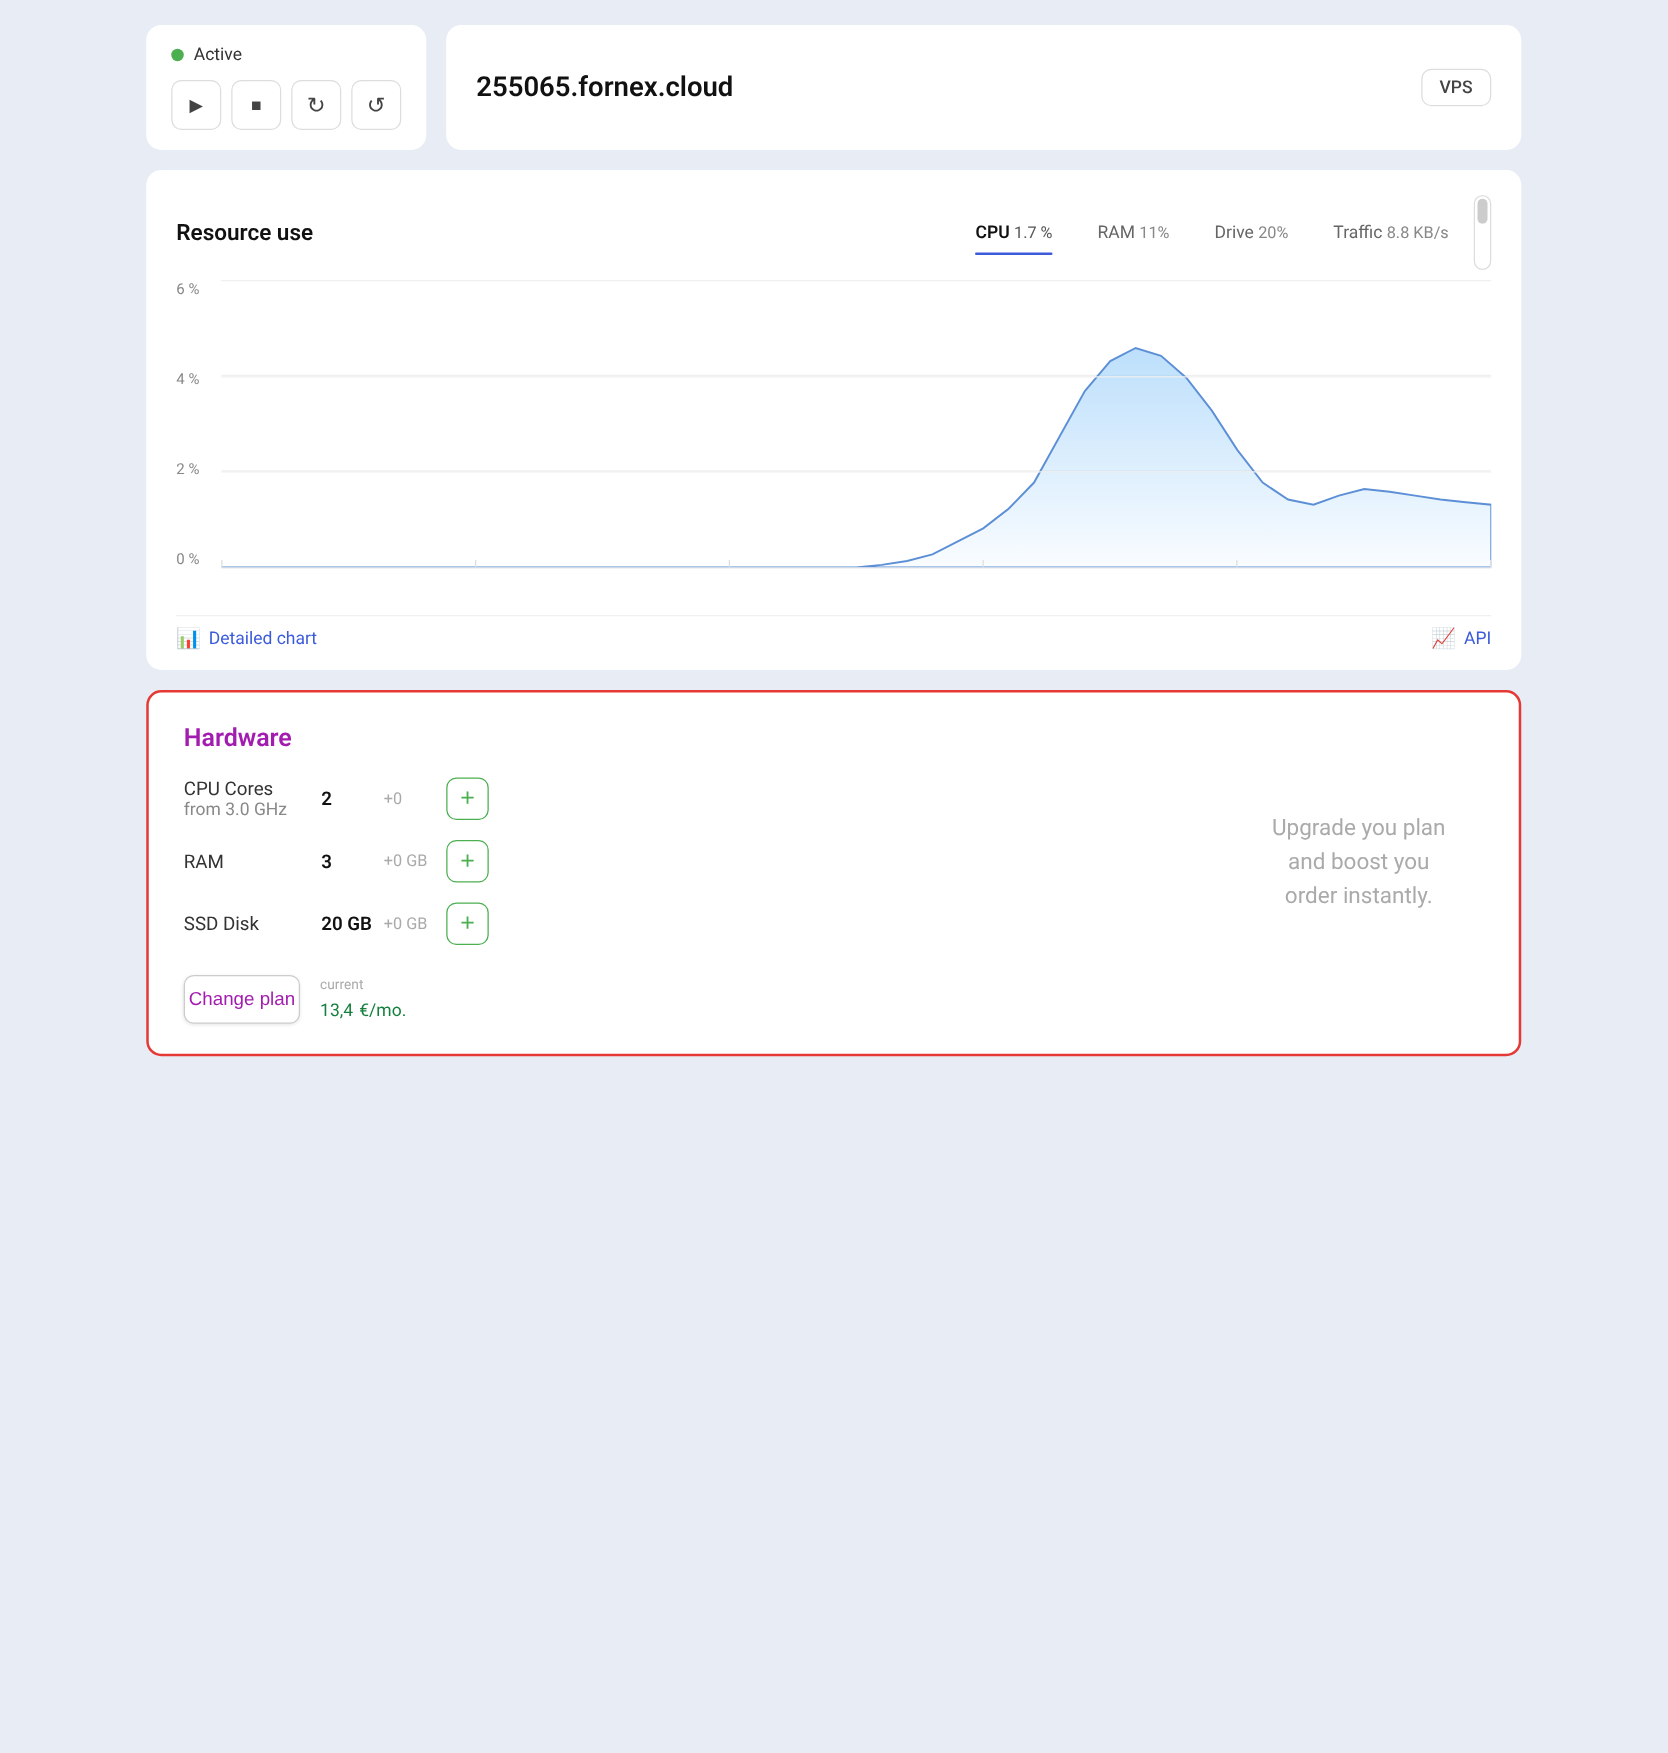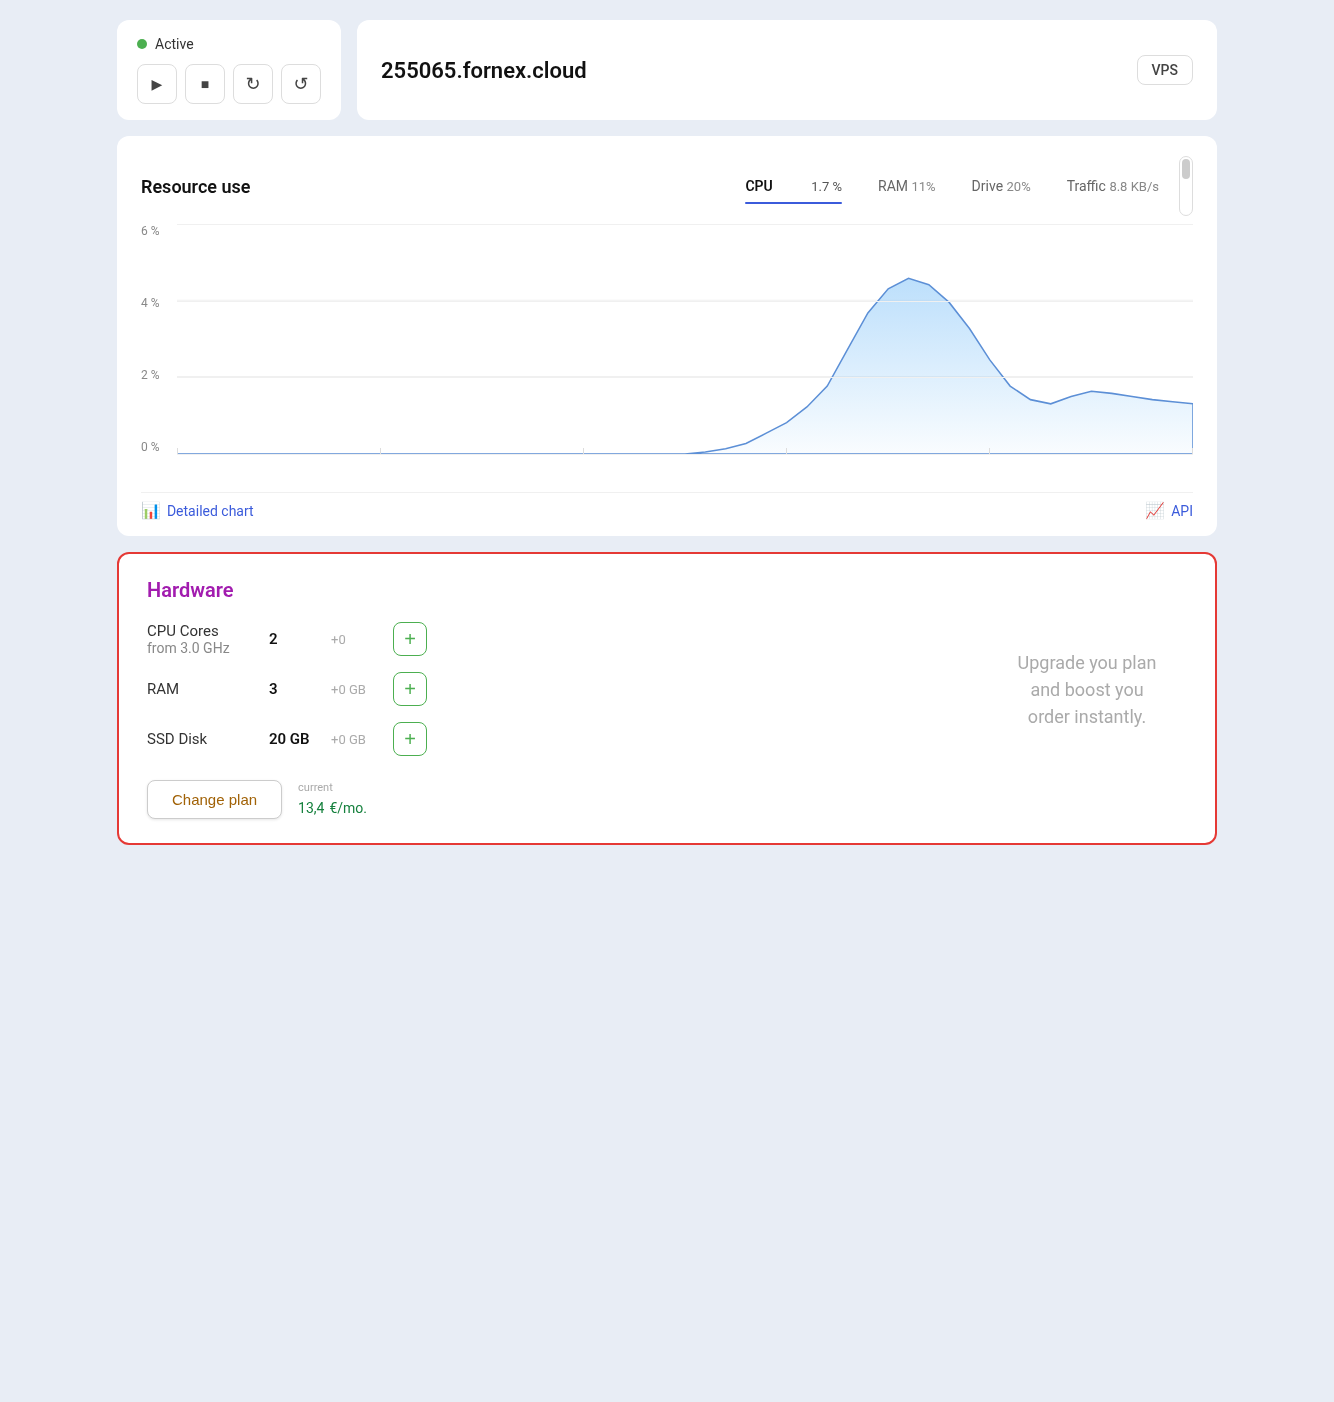--- a/index.html
+++ b/index.html
@@ -168,21 +168,21 @@
       right: 16px;
       height: 2px;
       background: #3b5bdb;
       border-radius: 2px;
     }
     .resource-tab .tab-value {
       font-weight: 400;
       color: #888;
       font-size: 13px;
     }
-    .resource-tab.active .tab-value { color: #555; margin-left: 35px; }
+    .resource-tab.active .tab-value { color: #555; }
     .scrollbar-placeholder {
       width: 14px;
       height: 60px;
       border: 1.5px solid #ddd;
       border-radius: 8px;
       display: flex;
       align-items: flex-start;
       justify-content: center;
       padding: 2px;
     }
@@ -245,21 +245,20 @@
       border-radius: 12px;
       padding: 24px 28px;
       border: 2px solid #e53935;
     }
     .hardware-title { font-size: 20px; font-weight: 600; color: #a21caf; margin-bottom: 20px; }
     .hardware-body { display: flex; gap: 40px; }
     .hardware-specs { flex: 1; display: flex; flex-direction: column; gap: 16px; }
     .spec-row {
       display: flex;
       align-items: center;
-      gap: 12px;
     }
     .spec-label { font-size: 15px; color: #333; width: 110px; }
     .spec-sub { font-size: 14px; color: #888; }
     .spec-value { font-size: 15px; font-weight: 600; color: #111; min-width: 50px; }
     .spec-addon { font-size: 13px; color: #aaa; min-width: 50px; }
     .spec-btn {
       width: 34px;
       height: 34px;
       border: 1.5px solid #4caf50;
       border-radius: 8px;
@@ -283,26 +282,26 @@
       line-height: 1.5;
       text-align: center;
     }
     .hardware-footer {
       display: flex;
       align-items: center;
       gap: 16px;
       margin-top: 24px;
     }
     .change-plan-btn {
-      padding: 10px 24px;
+      padding: 10px 3px;
       border: 1.5px solid #ccc;
       border-radius: 8px;
       background: white;
       font-size: 15px;
-      color: #a16207;
+      color: #a21caf;
       cursor: pointer;
       box-shadow: 0 1px 3px rgba(0,0,0,0.1);
     }
     .plan-price {
       display: flex;
       flex-direction: column;
     }
     .plan-price-label { font-size: 11px; color: #aaa; }
     .plan-price-value { font-size: 20px; font-weight: 700; color: #111; }
     .plan-price-value span { font-size: 14px; font-weight: 400; color: #15803d; }

